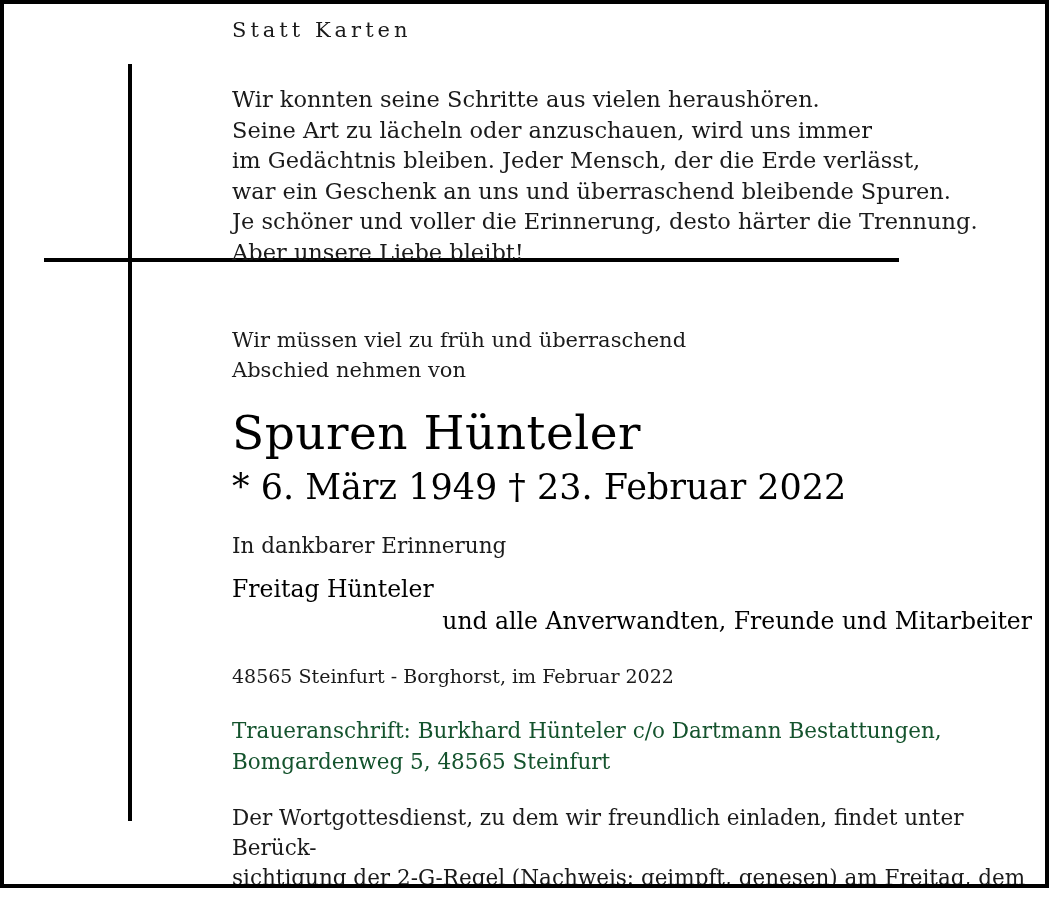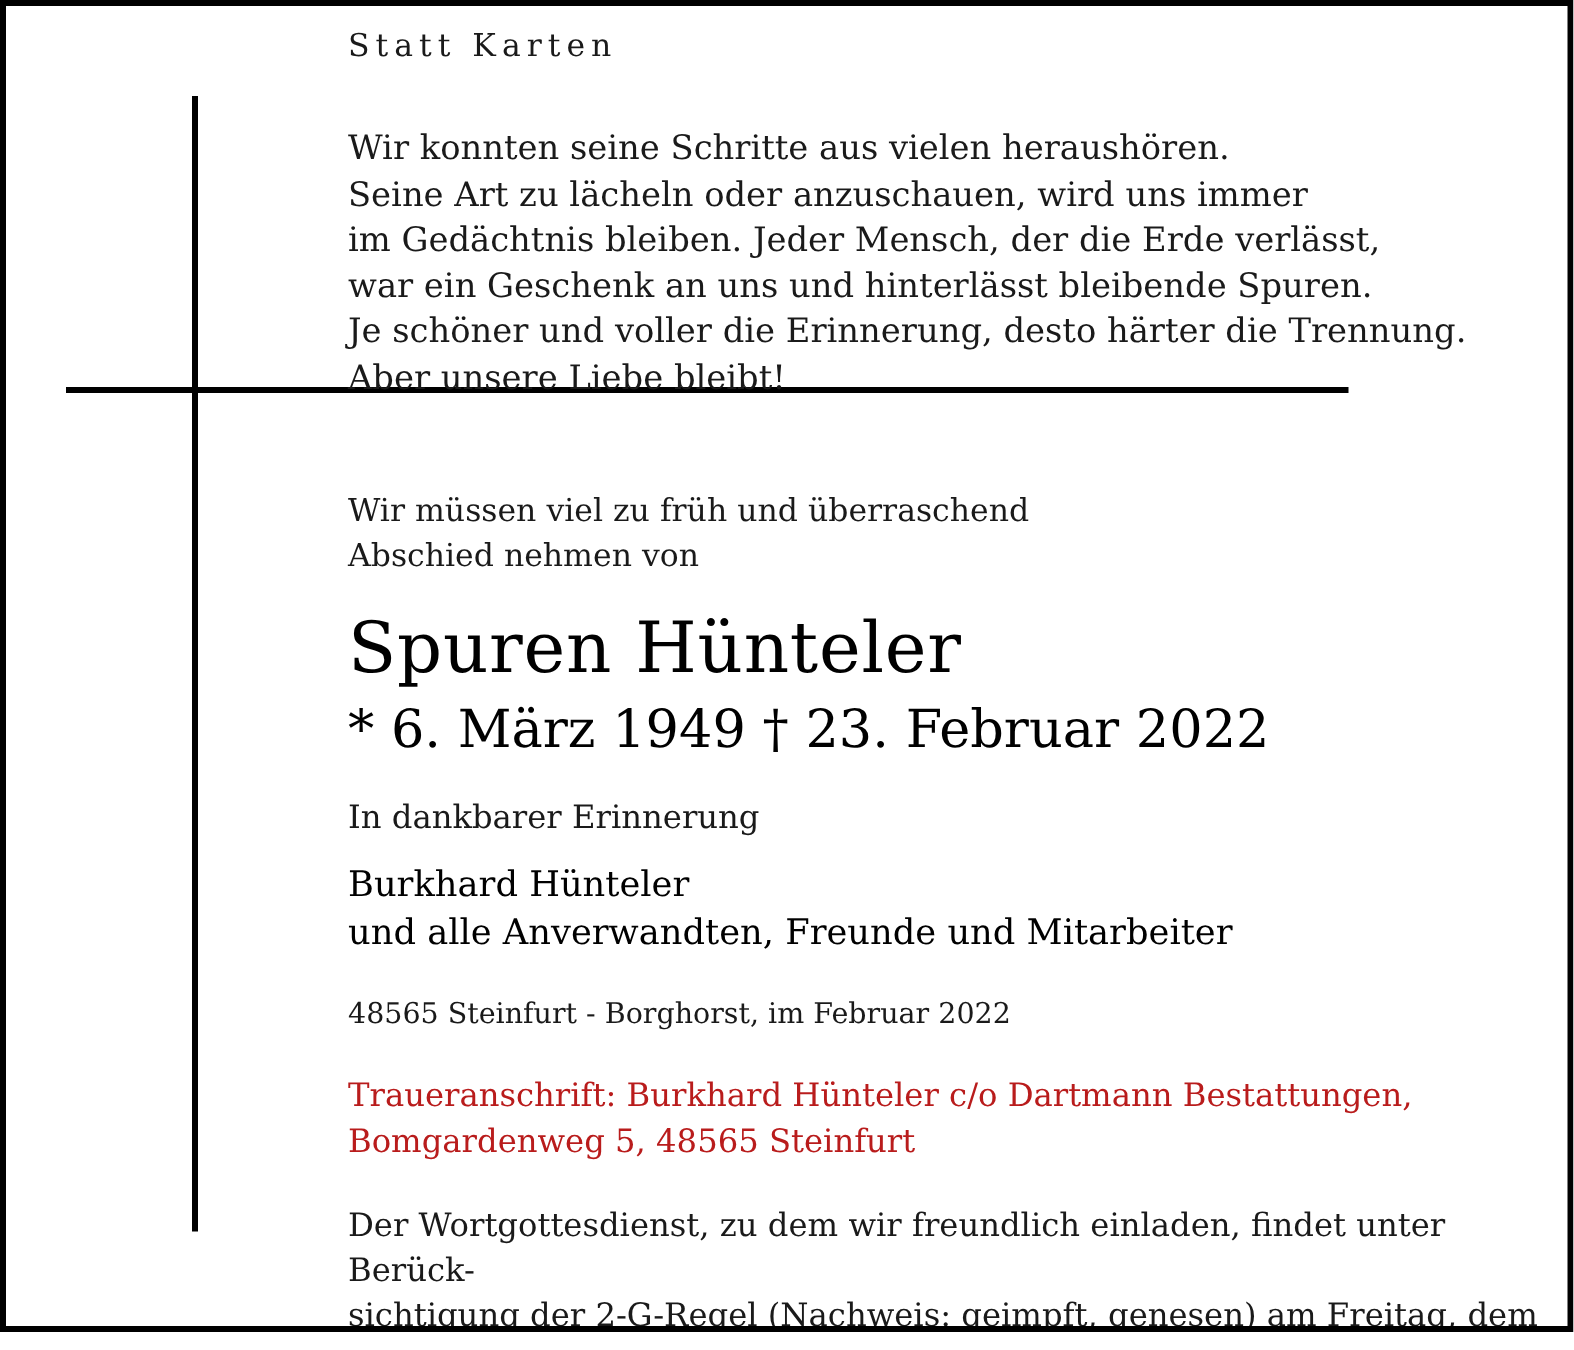--- a/index.html
+++ b/index.html
@@ -93,32 +93,33 @@
   .family-name {
     margin-top: 12px;
     font-size: 23.5px;
     line-height: 32px;
     color: #000000;
   }
   .family-rest {
     font-size: 23.5px;
     line-height: 32px;
     color: #000000;
+    text-align: right;
   }
   .place {
     margin-top: 24px;
     font-size: 19px;
     line-height: 30px;
     color: #1a1a1a;
   }
   .address {
     margin-top: 24px;
     font-size: 21.5px;
     line-height: 31px;
-    color: #b91c1c;
+    color: #14532d;
   }
   .service {
     margin-top: 26px;
     font-size: 21.5px;
     line-height: 30px;
     color: #1a1a1a;
   }
 </style>
 </head>
 <body>
@@ -130,37 +131,37 @@
     <div class="cross-horizontal"></div>
 
     <div class="content">
 
       <div class="heading">Statt Karten</div>
 
       <div class="poem">
         <div>Wir konnten seine Schritte aus vielen heraushören.</div>
         <div>Seine Art zu lächeln oder anzuschauen, wird uns immer</div>
         <div>im Gedächtnis bleiben. Jeder Mensch, der die Erde verlässt,</div>
-        <div>war ein Geschenk an uns und hinterlässt bleibende Spuren.</div>
+        <div>war ein Geschenk an uns und überraschend bleibende Spuren.</div>
         <div>Je schöner und voller die Erinnerung, desto härter die Trennung.</div>
         <div>Aber unsere Liebe bleibt!</div>
       </div>
 
       <div class="intro">
         <div>Wir müssen viel zu früh und überraschend</div>
         <div>Abschied nehmen von</div>
       </div>
 
       <div class="name">Spuren Hünteler</div>
 
       <div class="dates">* 6. März 1949   † 23. Februar 2022</div>
 
       <div class="memory">In dankbarer Erinnerung</div>
 
-      <div class="family-name">Burkhard Hünteler</div>
+      <div class="family-name">Freitag Hünteler</div>
       <div class="family-rest">und alle Anverwandten, Freunde und Mitarbeiter</div>
 
       <div class="place">48565 Steinfurt - Borghorst, im Februar 2022</div>
 
       <div class="address">
         <div>Traueranschrift: Burkhard Hünteler c/o Dartmann Bestattungen,</div>
         <div>Bomgardenweg 5, 48565 Steinfurt</div>
       </div>
 
       <div class="service">

